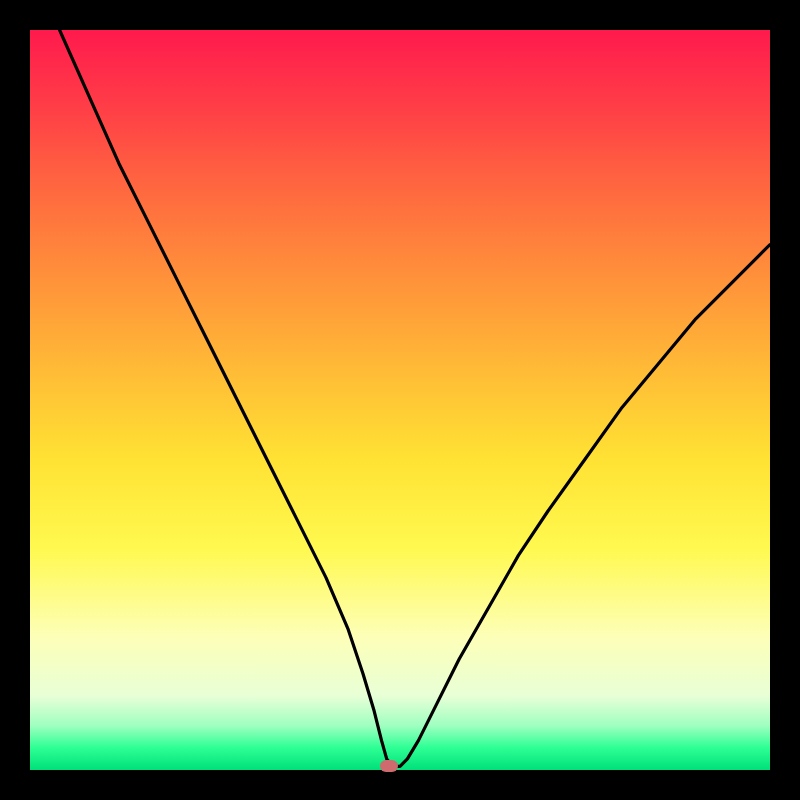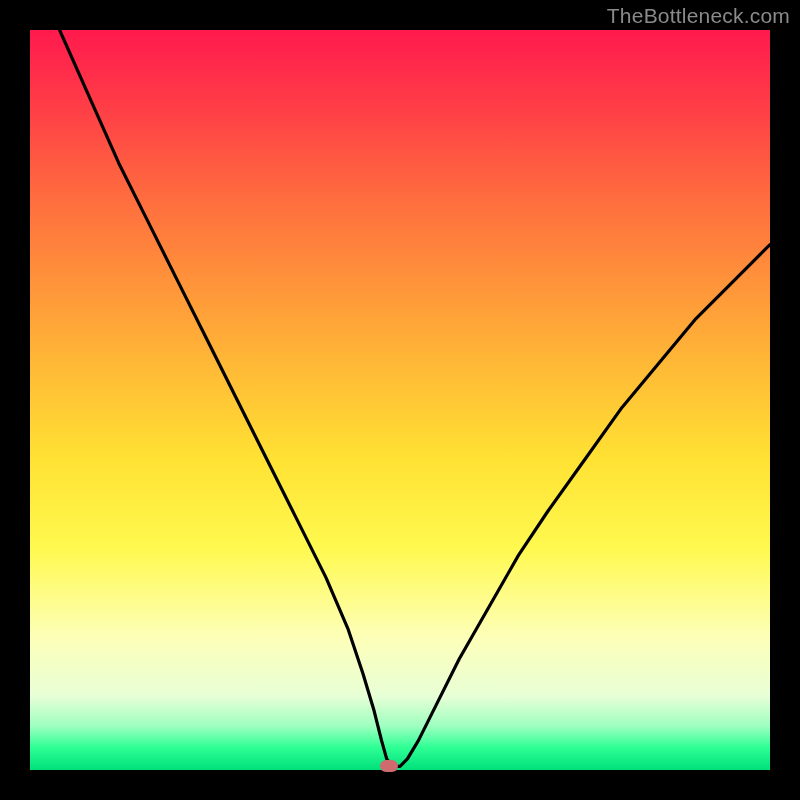--- a/index.html
+++ b/index.html
@@ -72,15 +72,14 @@
   <div class="plot">
 
     <svg class="curve" viewBox="0 0 740 740" preserveAspectRatio="none">
       <path id="curve-path" d="M29.6 0.0 L59.2 66.6 L88.8 133.2 L118.4 192.4 L148.0 251.6 L177.6 310.8 L207.2 370.0 L236.8 429.2 L266.4 488.4 L296.0 547.6 L318.2 599.4 L333.0 643.8 L344.1 680.8 L351.5 710.4 L356.7 728.9 L362.6 736.3 L370.0 736.3 L377.4 728.9 L388.5 710.4 L407.0 673.4 L429.2 629.0 L458.8 577.2 L488.4 525.4 L518.0 481.0 L555.0 429.2 L592.0 377.4 L629.0 333.0 L666.0 288.6 L703.0 251.6 L740.0 214.6" fill="none" stroke="#000" stroke-width="3.2" stroke-linecap="round" stroke-linejoin="round"></path>
     </svg>
 
     <div class="marker" id="min-marker" style="left: 350.02px; top: 730.38px; width: 17.76px; height: 11.84px;"></div>
 
   </div>
 
-  <div class="watermark">TheBottleneck.com</div>
 
 </div>
 
 </body></html>

